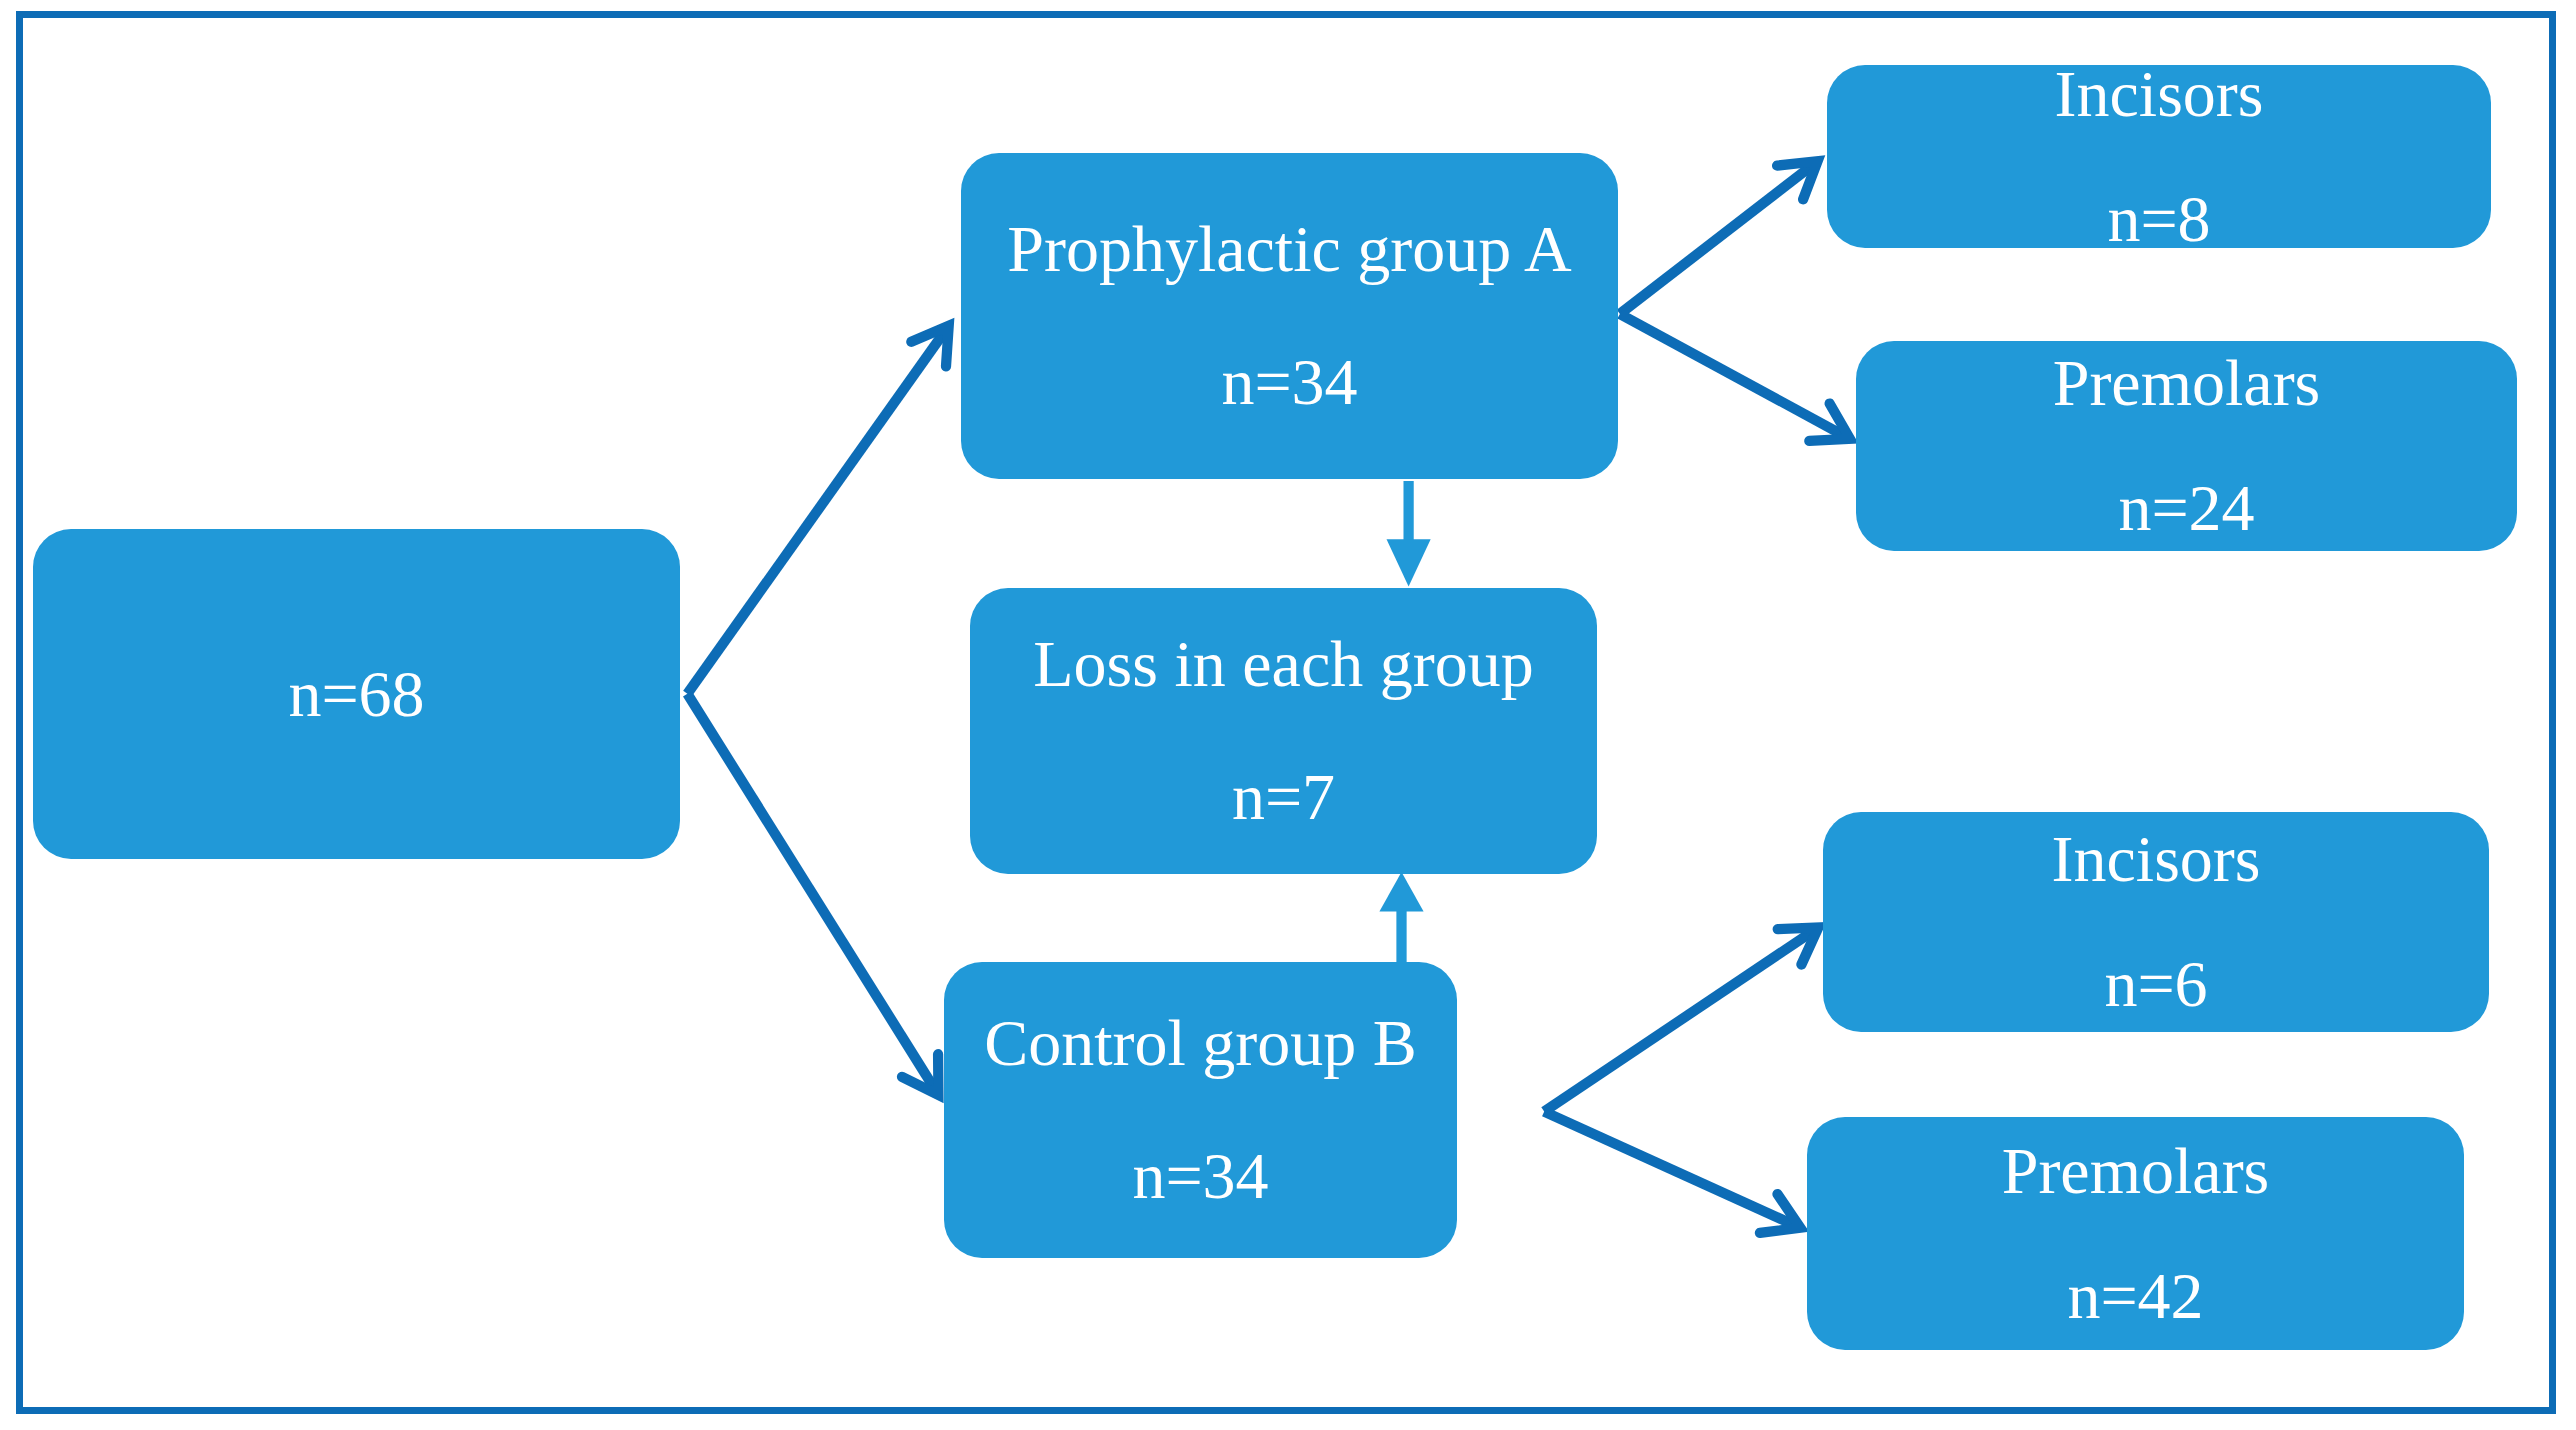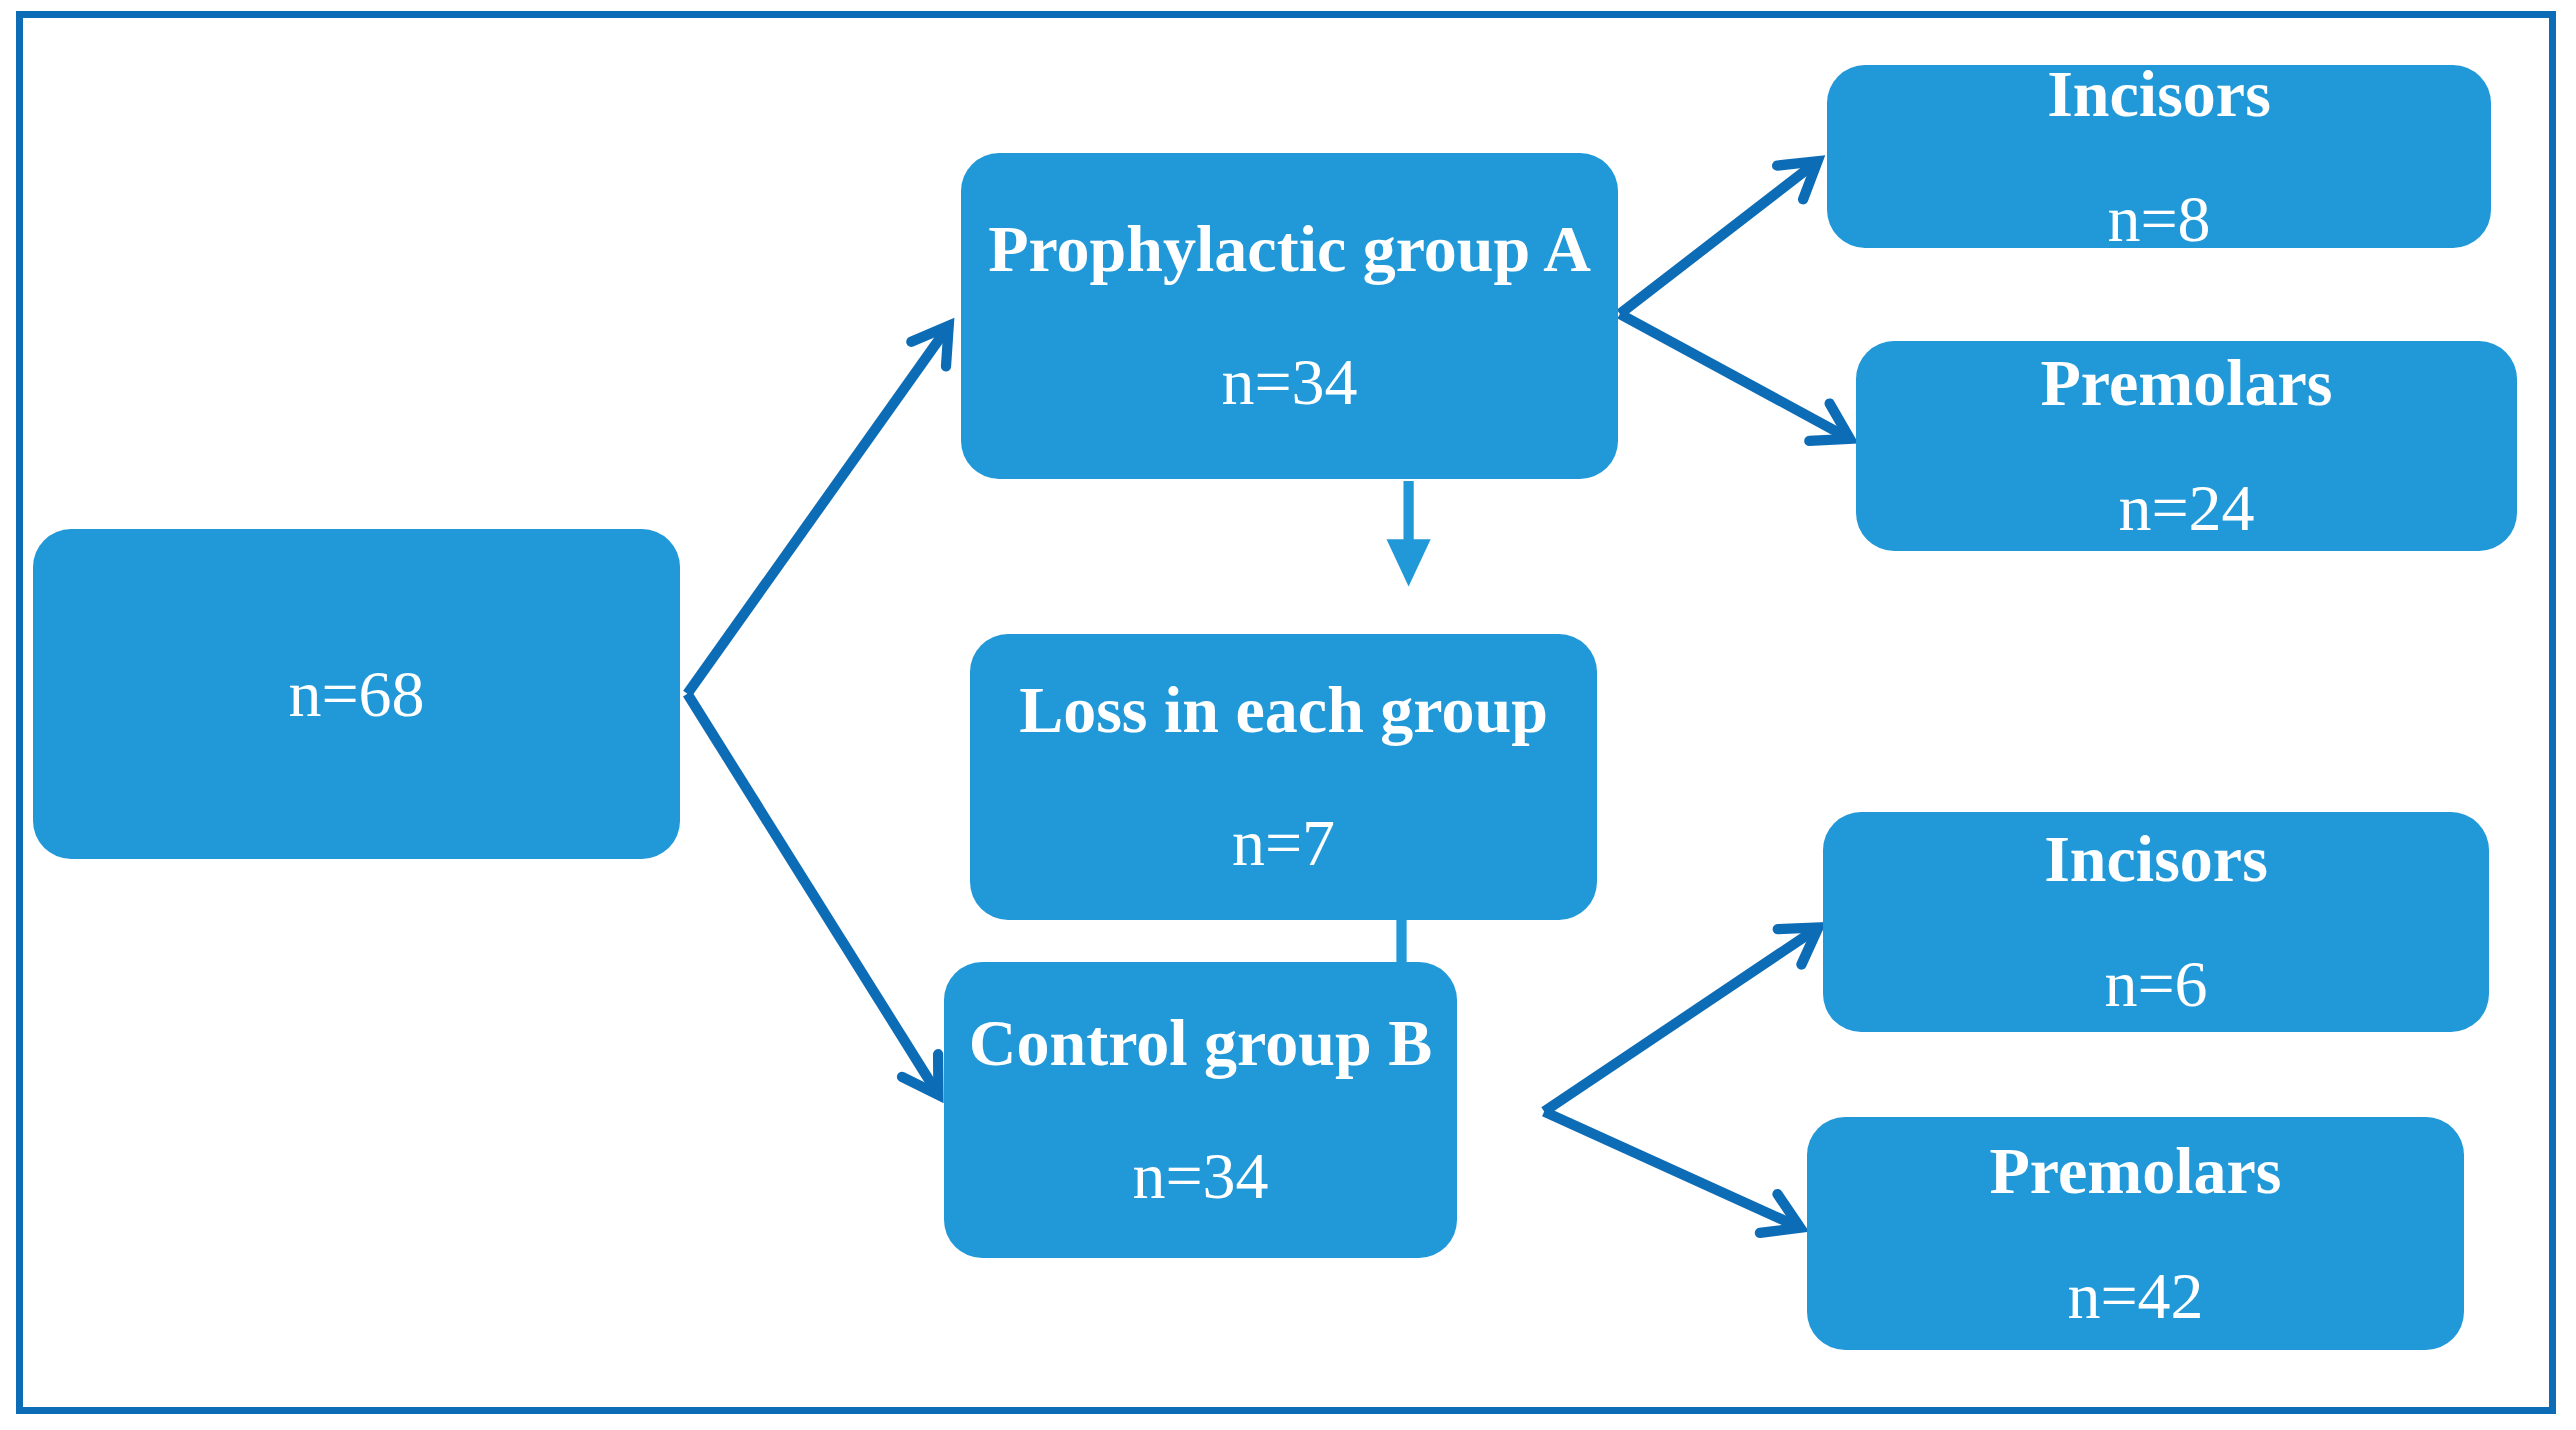--- a/index.html
+++ b/index.html
@@ -43,21 +43,21 @@
     flex-direction:column;
     align-items:center;
     justify-content:center;
     text-align:center;
     gap:52px;
     font-size:66px;
     line-height:1.22;
     box-sizing:border-box;
     padding:8px 16px;
   }
-  .node-title{white-space:pre-line;font-weight:bold;}
+  .node-title{white-space:pre-line;}
   .node-n{white-space:nowrap;}
 </style>
 </head>
 <body>
 
 <div class="canvas">
 
   <svg class="arrow-layer" viewBox="0 0 3268 1815" xmlns="http://www.w3.org/2000/svg">
     <defs>
       <marker id="vhead" markerUnits="userSpaceOnUse" markerWidth="120" markerHeight="120" viewBox="-60 -60 120 120" refX="-1" refY="0" orient="auto">
@@ -100,21 +100,21 @@
   <div class="node" style="left:1827px; top:65px; width:664px; height:183px; gap:44px;">
     <div class="node-title">Incisors</div>
     <div class="node-n">n=8</div>
   </div>
 
   <div class="node" style="left:1856px; top:341px; width:661px; height:210px; gap:44px;">
     <div class="node-title">Premolars</div>
     <div class="node-n">n=24</div>
   </div>
 
-  <div class="node" style="left:970px; top:588px; width:627px; height:286px;margin-top:46px;">
+  <div class="node" style="left:970px; top:588px; width:627px; height:286px;">
     <div class="node-title">Loss in each group</div>
     <div class="node-n">n=7</div>
   </div>
 
   <div class="node" style="left:944px; top:962px; width:513px; height:296px;">
     <div class="node-title">Control group B</div>
     <div class="node-n">n=34</div>
   </div>
 
   <div class="node" style="left:1823px; top:812px; width:666px; height:220px; gap:44px;">

